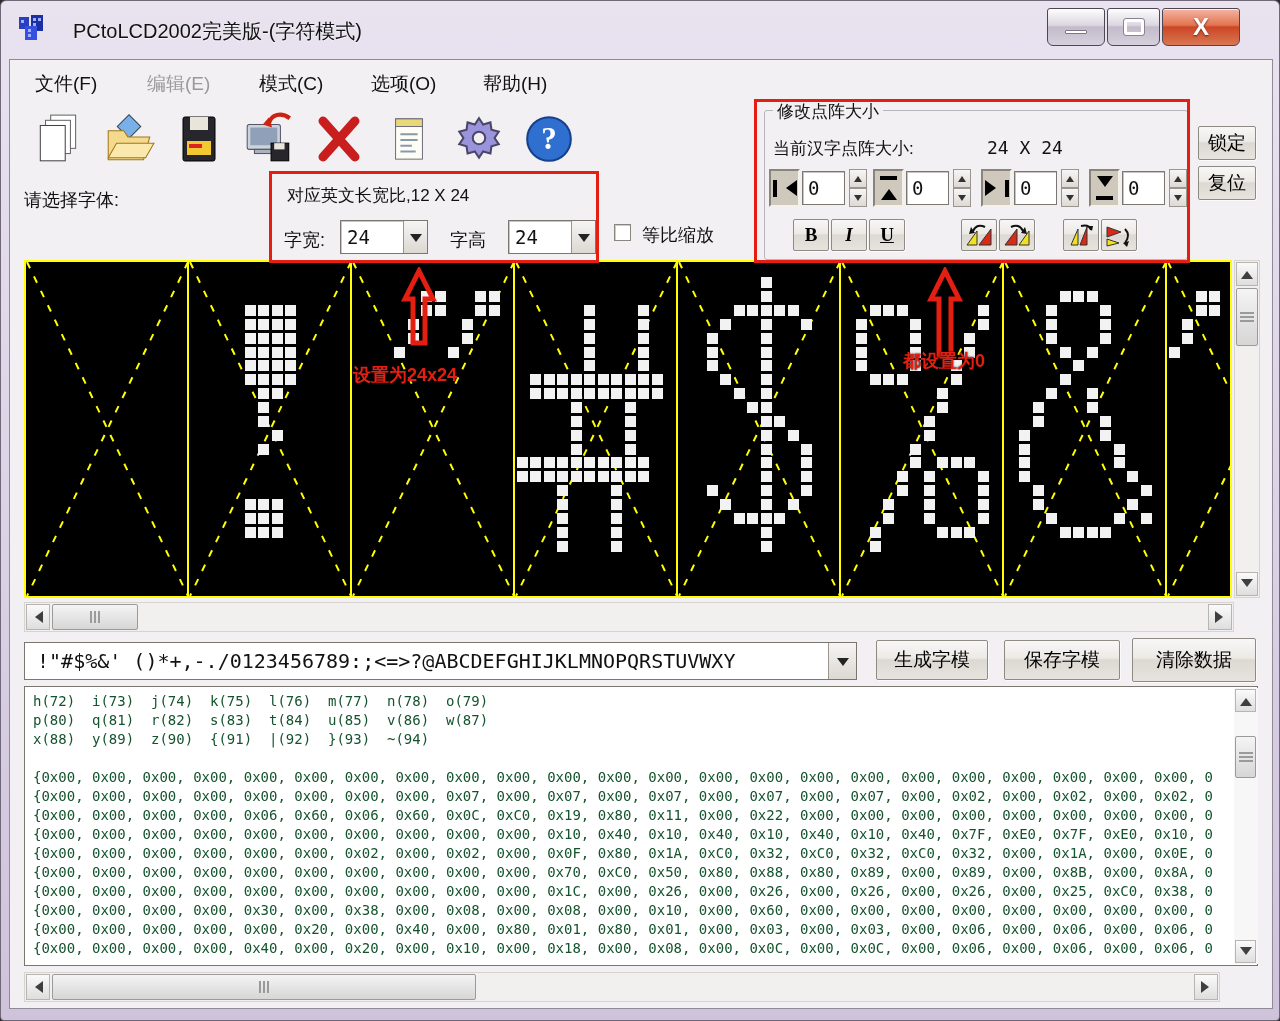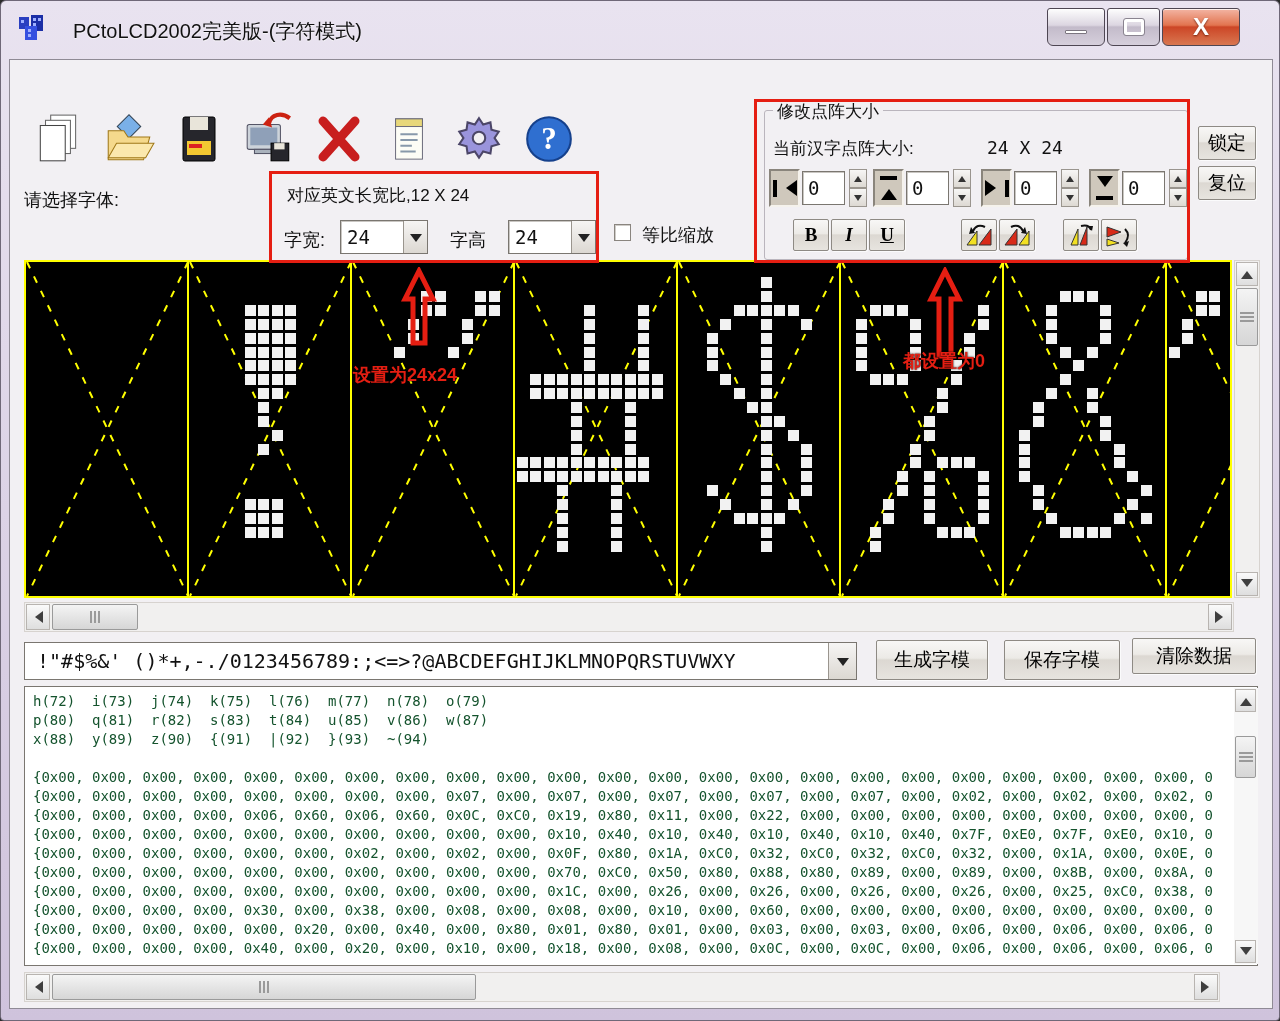--- a/index.html
+++ b/index.html
@@ -112,20 +112,27 @@
     <div class="cap-btn cap-max">
         <span class="glyph-max"></span>
       </div>
     <div class="cap-btn cap-close">
         <span class="glyph-close">X</span>
       </div>
   </div>
 
   <div class="client">
 
+    <div class="menubar" id="menubar">
+        <div class="menu-item" style="left: 17px;">文件(F)</div>
+        <div class="menu-item disabled" style="left: 129px;">编辑(E)</div>
+        <div class="menu-item" style="left: 241px;">模式(C)</div>
+        <div class="menu-item" style="left: 353px;">选项(O)</div>
+        <div class="menu-item" style="left: 465px;">帮助(H)</div>
+      </div>
     <div id="toolbar">
         <div class="tool-btn" style="left: 20px;">
           <span><svg width="50" height="54" viewBox="0 0 48 52">
               <g fill="#fff" stroke="#666">
                 <rect x="16" y="3" width="24" height="32"></rect>
                 <rect x="11" y="8" width="24" height="32"></rect>
                 <rect x="6" y="13" width="24" height="34" stroke="#444"></rect>
               </g>
             </svg></span>
         </div>
@@ -655,21 +662,21 @@
 
     <div class="charbar">
       <div class="charbar-text"> !"#$%&amp;' ()*+,-./0123456789:;&lt;=&gt;?@ABCDEFGHIJKLMNOPQRSTUVWXY</div>
       <div class="charbar-arrow">
           <i class="tri-dn"></i>
         </div>
     </div>
 
     <div class="btn" style="left:866px;top:580px;width:112px;height:40px;">生成字模</div>
     <div class="btn" style="left:994px;top:580px;width:116px;height:40px;">保存字模</div>
-    <div class="btn" style="left:1122px;top:578px;width:124px;height:36px;">清除数据</div>
+    <div class="btn" style="left:1122px;top:578px;width:124px;height:44px;">清除数据</div>
 
     <div class="output" id="output-area">
         <div class="oline">h(72)  i(73)  j(74)  k(75)  l(76)  m(77)  n(78)  o(79)</div>
         <div class="oline">p(80)  q(81)  r(82)  s(83)  t(84)  u(85)  v(86)  w(87)</div>
         <div class="oline">x(88)  y(89)  z(90)  {(91)  |(92)  }(93)  ~(94)</div>
         <div class="oline"> </div>
         <div class="oline">{0x00, 0x00, 0x00, 0x00, 0x00, 0x00, 0x00, 0x00, 0x00, 0x00, 0x00, 0x00, 0x00, 0x00, 0x00, 0x00, 0x00, 0x00, 0x00, 0x00, 0x00, 0x00, 0x00, 0</div>
         <div class="oline">{0x00, 0x00, 0x00, 0x00, 0x00, 0x00, 0x00, 0x00, 0x07, 0x00, 0x07, 0x00, 0x07, 0x00, 0x07, 0x00, 0x07, 0x00, 0x02, 0x00, 0x02, 0x00, 0x02, 0</div>
         <div class="oline">{0x00, 0x00, 0x00, 0x00, 0x06, 0x60, 0x06, 0x60, 0x0C, 0xC0, 0x19, 0x80, 0x11, 0x00, 0x22, 0x00, 0x00, 0x00, 0x00, 0x00, 0x00, 0x00, 0x00, 0</div>
         <div class="oline">{0x00, 0x00, 0x00, 0x00, 0x00, 0x00, 0x00, 0x00, 0x00, 0x00, 0x10, 0x40, 0x10, 0x40, 0x10, 0x40, 0x10, 0x40, 0x7F, 0xE0, 0x7F, 0xE0, 0x10, 0</div>

